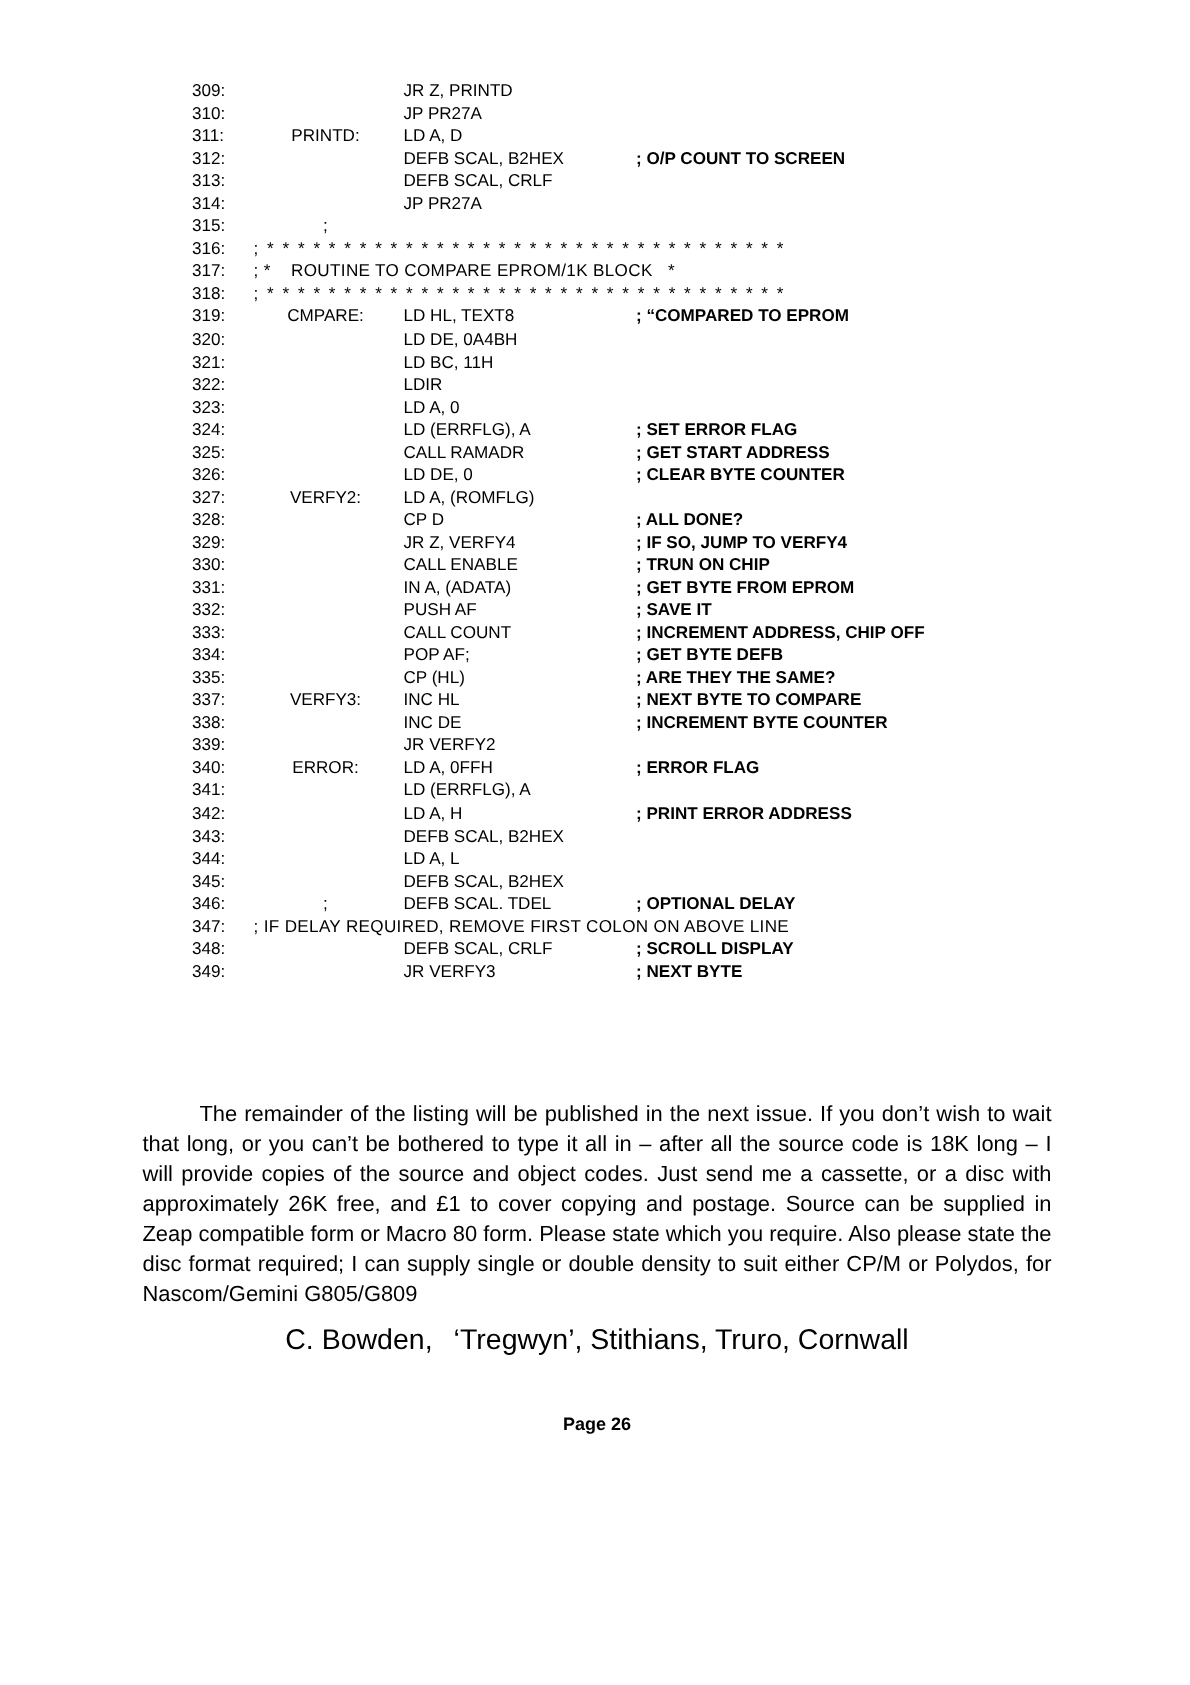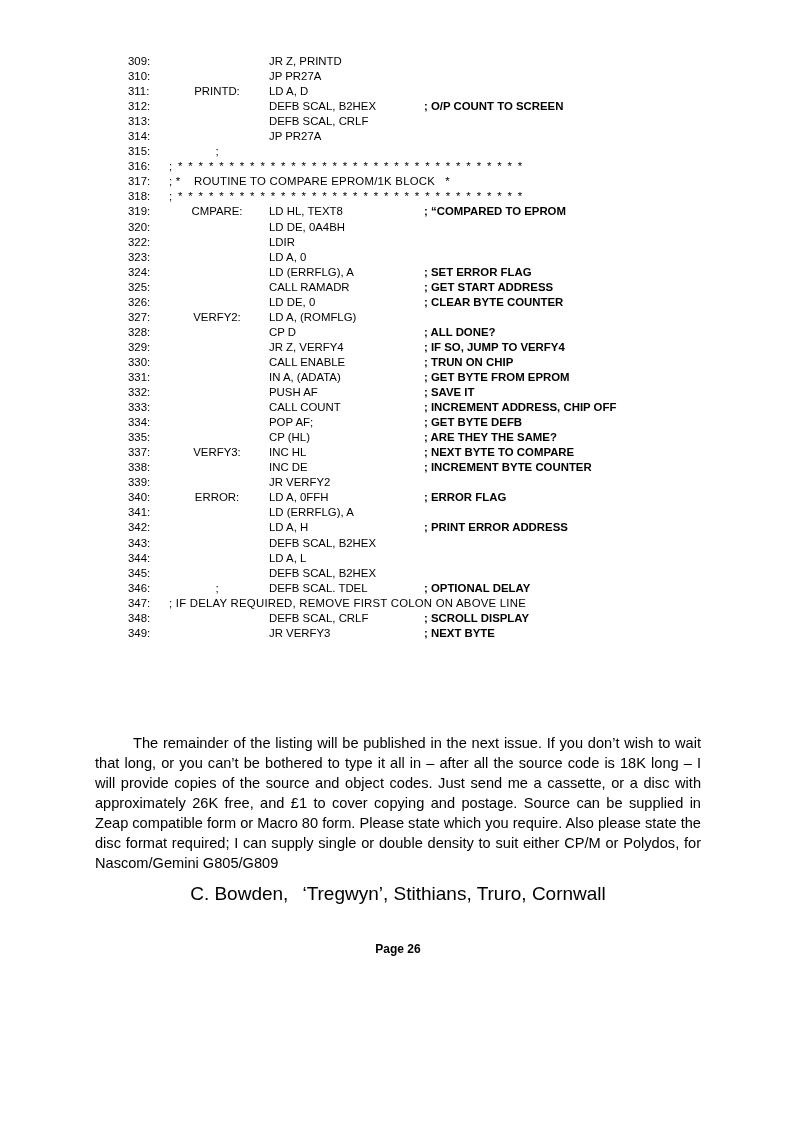--- a/index.html
+++ b/index.html
@@ -127,20 +127,21 @@
       <div class="code-row"><span class="col-num">311:</span><span class="col-label">PRINTD:</span><span class="col-op">LD A, D</span><span class="col-comment"></span></div>
       <div class="code-row"><span class="col-num">312:</span><span class="col-label"></span><span class="col-op">DEFB SCAL, B2HEX</span><span class="col-comment">; O/P COUNT TO SCREEN</span></div>
       <div class="code-row"><span class="col-num">313:</span><span class="col-label"></span><span class="col-op">DEFB SCAL, CRLF</span><span class="col-comment"></span></div>
       <div class="code-row"><span class="col-num">314:</span><span class="col-label"></span><span class="col-op">JP PR27A</span><span class="col-comment"></span></div>
       <div class="code-row"><span class="col-num">315:</span><span class="col-label">;</span><span class="col-op"></span><span class="col-comment"></span></div>
       <div class="code-row"><span class="col-num">316:</span><span class="col-full stars">; * * * * * * * * * * * * * * * * * * * * * * * * * * * * * * * * * *</span></div>
       <div class="code-row"><span class="col-num">317:</span><span class="col-full">; *    ROUTINE TO COMPARE EPROM/1K BLOCK   *</span></div>
       <div class="code-row"><span class="col-num">318:</span><span class="col-full stars">; * * * * * * * * * * * * * * * * * * * * * * * * * * * * * * * * * *</span></div>
       <div class="code-row"><span class="col-num">319:</span><span class="col-label">CMPARE:</span><span class="col-op">LD HL, TEXT8</span><span class="col-comment">; “COMPARED TO EPROM</span></div>
       <div class="code-row"><span class="col-num">320:</span><span class="col-label"></span><span class="col-op">LD DE, 0A4BH</span><span class="col-comment"></span></div>
+      <div class="code-row"><span class="col-num">321:</span><span class="col-label"></span><span class="col-op">LD BC, 11H</span><span class="col-comment"></span></div>
       <div class="code-row"><span class="col-num">322:</span><span class="col-label"></span><span class="col-op">LDIR</span><span class="col-comment"></span></div>
       <div class="code-row"><span class="col-num">323:</span><span class="col-label"></span><span class="col-op">LD A, 0</span><span class="col-comment"></span></div>
       <div class="code-row"><span class="col-num">324:</span><span class="col-label"></span><span class="col-op">LD (ERRFLG), A</span><span class="col-comment">; SET ERROR FLAG</span></div>
       <div class="code-row"><span class="col-num">325:</span><span class="col-label"></span><span class="col-op">CALL RAMADR</span><span class="col-comment">; GET START ADDRESS</span></div>
       <div class="code-row"><span class="col-num">326:</span><span class="col-label"></span><span class="col-op">LD DE, 0</span><span class="col-comment">; CLEAR BYTE COUNTER</span></div>
       <div class="code-row"><span class="col-num">327:</span><span class="col-label">VERFY2:</span><span class="col-op">LD A, (ROMFLG)</span><span class="col-comment"></span></div>
       <div class="code-row"><span class="col-num">328:</span><span class="col-label"></span><span class="col-op">CP D</span><span class="col-comment">; ALL DONE?</span></div>
       <div class="code-row"><span class="col-num">329:</span><span class="col-label"></span><span class="col-op">JR Z, VERFY4</span><span class="col-comment">; IF SO, JUMP TO VERFY4</span></div>
       <div class="code-row"><span class="col-num">330:</span><span class="col-label"></span><span class="col-op">CALL ENABLE</span><span class="col-comment">; TRUN ON CHIP</span></div>
       <div class="code-row"><span class="col-num">331:</span><span class="col-label"></span><span class="col-op">IN A, (ADATA)</span><span class="col-comment">; GET BYTE FROM EPROM</span></div>

